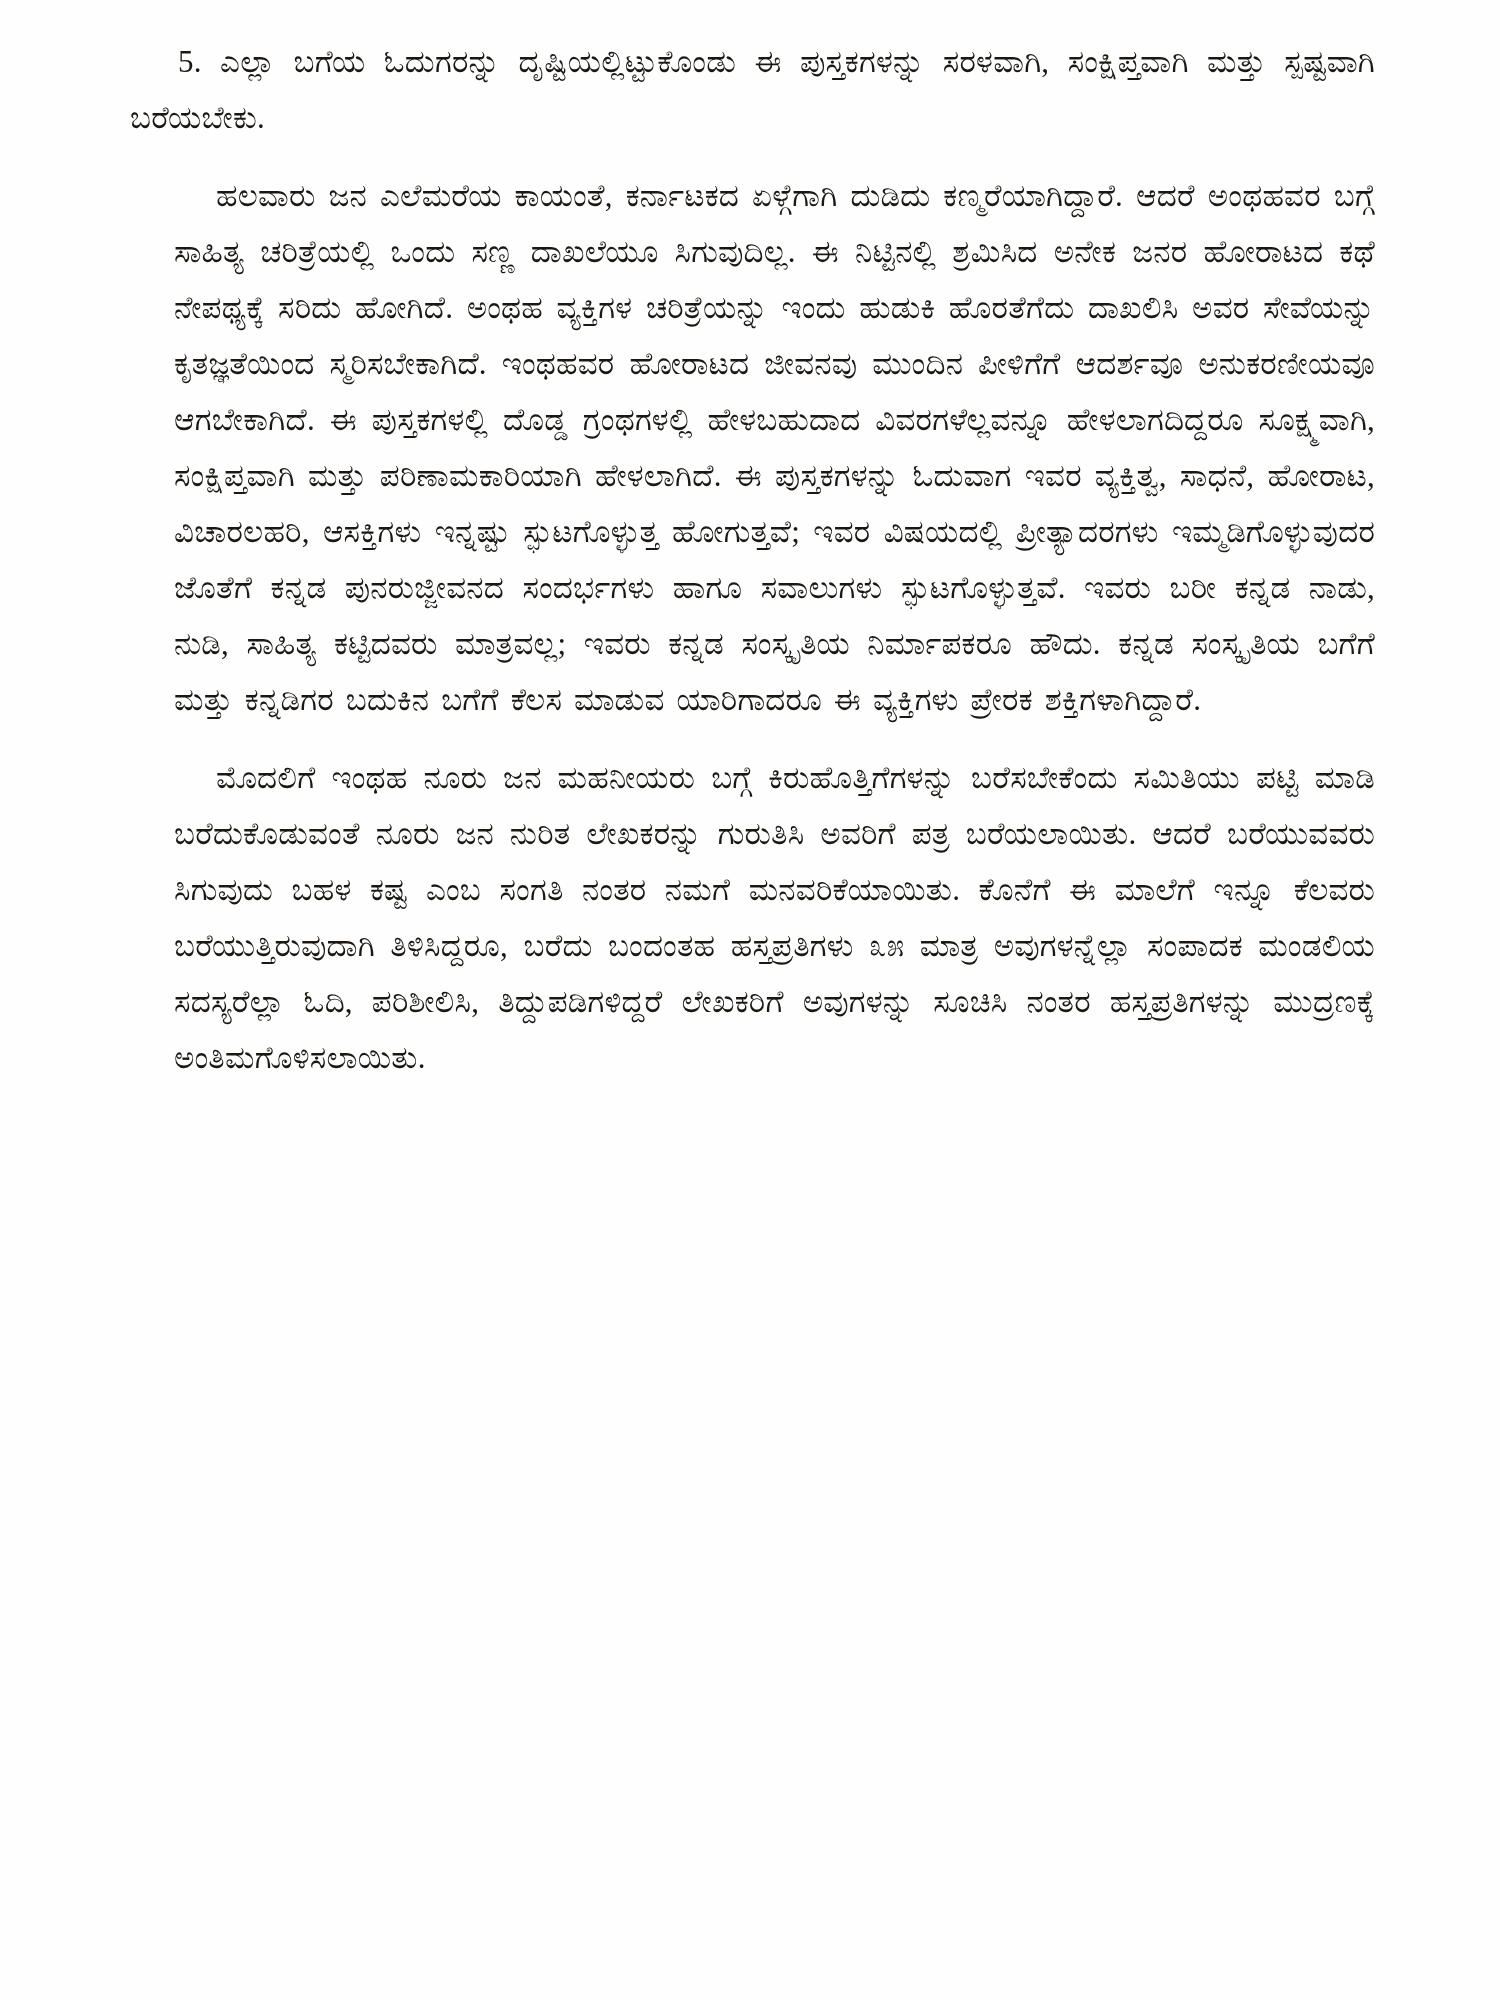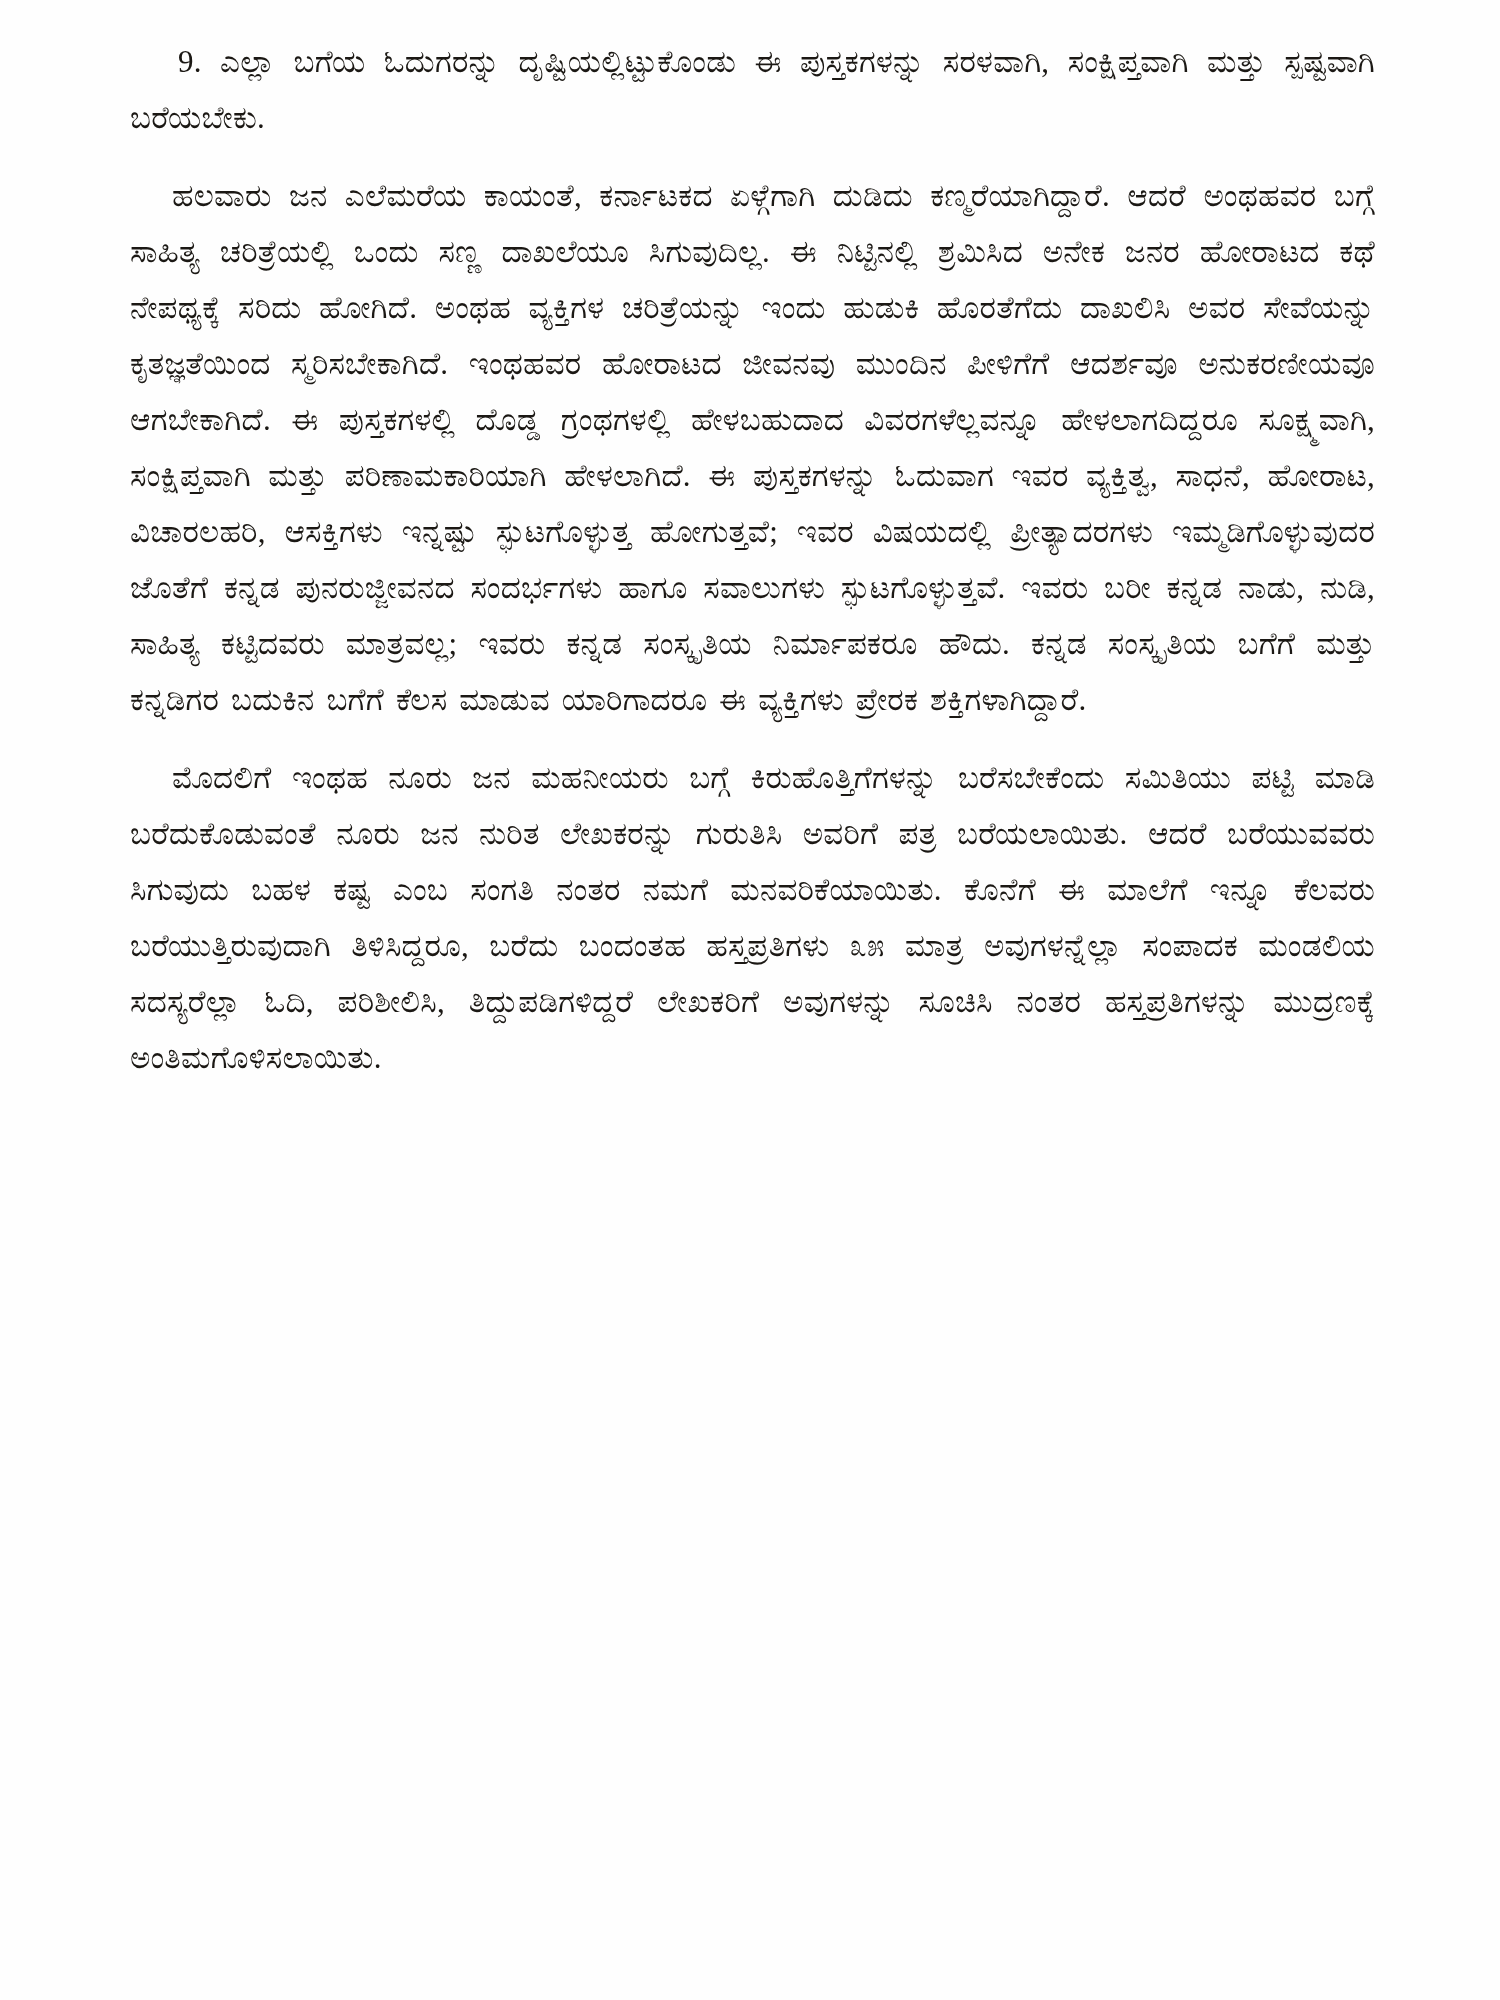--- a/index.html
+++ b/index.html
@@ -32,31 +32,32 @@
     line-height: 56px;
     text-align: justify;
     text-justify: inter-word;
     letter-spacing: 0.2px;
     word-spacing: 4px;
     color: #1b1814;
   }
 
   .para + .para {
     margin-top: 22px;
+    margin-left: 44px;
   }
 
   .para.indent-lg { text-indent: 48px; }
   .para.indent    { text-indent: 42px; }
 </style>
 </head>
 <body>
 
 <div class="page">
   <div class="text-block">
 
-    <p class="para indent-lg">9. ಎಲ್ಲಾ ಬಗೆಯ ಓದುಗರನ್ನು ದೃಷ್ಟಿಯಲ್ಲಿಟ್ಟುಕೊಂಡು ಈ ಪುಸ್ತಕಗಳನ್ನು ಸರಳವಾಗಿ, ಸಂಕ್ಷಿಪ್ತವಾಗಿ ಮತ್ತು ಸ್ಪಷ್ಟವಾಗಿ ಬರೆಯಬೇಕು.</p>
+    <p class="para indent-lg">5. ಎಲ್ಲಾ ಬಗೆಯ ಓದುಗರನ್ನು ದೃಷ್ಟಿಯಲ್ಲಿಟ್ಟುಕೊಂಡು ಈ ಪುಸ್ತಕಗಳನ್ನು ಸರಳವಾಗಿ, ಸಂಕ್ಷಿಪ್ತವಾಗಿ ಮತ್ತು ಸ್ಪಷ್ಟವಾಗಿ ಬರೆಯಬೇಕು.</p>
 
     <p class="para indent">ಹಲವಾರು ಜನ ಎಲೆಮರೆಯ ಕಾಯಂತೆ, ಕರ್ನಾಟಕದ ಏಳ್ಗೆಗಾಗಿ ದುಡಿದು ಕಣ್ಮರೆಯಾಗಿದ್ದಾರೆ. ಆದರೆ ಅಂಥಹವರ ಬಗ್ಗೆ ಸಾಹಿತ್ಯ ಚರಿತ್ರೆಯಲ್ಲಿ ಒಂದು ಸಣ್ಣ ದಾಖಲೆಯೂ ಸಿಗುವುದಿಲ್ಲ. ಈ ನಿಟ್ಟಿನಲ್ಲಿ ಶ್ರಮಿಸಿದ ಅನೇಕ ಜನರ ಹೋರಾಟದ ಕಥೆ ನೇಪಥ್ಯಕ್ಕೆ ಸರಿದು ಹೋಗಿದೆ. ಅಂಥಹ ವ್ಯಕ್ತಿಗಳ ಚರಿತ್ರೆಯನ್ನು ಇಂದು ಹುಡುಕಿ ಹೊರತೆಗೆದು ದಾಖಲಿಸಿ ಅವರ ಸೇವೆಯನ್ನು ಕೃತಜ್ಞತೆಯಿಂದ ಸ್ಮರಿಸಬೇಕಾಗಿದೆ. ಇಂಥಹವರ ಹೋರಾಟದ ಜೀವನವು ಮುಂದಿನ ಪೀಳಿಗೆಗೆ ಆದರ್ಶವೂ ಅನುಕರಣೀಯವೂ ಆಗಬೇಕಾಗಿದೆ. ಈ ಪುಸ್ತಕಗಳಲ್ಲಿ ದೊಡ್ಡ ಗ್ರಂಥಗಳಲ್ಲಿ ಹೇಳಬಹುದಾದ ವಿವರಗಳೆಲ್ಲವನ್ನೂ ಹೇಳಲಾಗದಿದ್ದರೂ ಸೂಕ್ಷ್ಮವಾಗಿ, ಸಂಕ್ಷಿಪ್ತವಾಗಿ ಮತ್ತು ಪರಿಣಾಮಕಾರಿಯಾಗಿ ಹೇಳಲಾಗಿದೆ. ಈ ಪುಸ್ತಕಗಳನ್ನು ಓದುವಾಗ ಇವರ ವ್ಯಕ್ತಿತ್ವ, ಸಾಧನೆ, ಹೋರಾಟ, ವಿಚಾರಲಹರಿ, ಆಸಕ್ತಿಗಳು ಇನ್ನಷ್ಟು ಸ್ಫುಟಗೊಳ್ಳುತ್ತ ಹೋಗುತ್ತವೆ; ಇವರ ವಿಷಯದಲ್ಲಿ ಪ್ರೀತ್ಯಾದರಗಳು ಇಮ್ಮಡಿಗೊಳ್ಳುವುದರ ಜೊತೆಗೆ ಕನ್ನಡ ಪುನರುಜ್ಜೀವನದ ಸಂದರ್ಭಗಳು ಹಾಗೂ ಸವಾಲುಗಳು ಸ್ಫುಟಗೊಳ್ಳುತ್ತವೆ. ಇವರು ಬರೀ ಕನ್ನಡ ನಾಡು, ನುಡಿ, ಸಾಹಿತ್ಯ ಕಟ್ಟಿದವರು ಮಾತ್ರವಲ್ಲ; ಇವರು ಕನ್ನಡ ಸಂಸ್ಕೃತಿಯ ನಿರ್ಮಾಪಕರೂ ಹೌದು. ಕನ್ನಡ ಸಂಸ್ಕೃತಿಯ ಬಗೆಗೆ ಮತ್ತು ಕನ್ನಡಿಗರ ಬದುಕಿನ ಬಗೆಗೆ ಕೆಲಸ ಮಾಡುವ ಯಾರಿಗಾದರೂ ಈ ವ್ಯಕ್ತಿಗಳು ಪ್ರೇರಕ ಶಕ್ತಿಗಳಾಗಿದ್ದಾರೆ.</p>
 
     <p class="para indent">ಮೊದಲಿಗೆ ಇಂಥಹ ನೂರು ಜನ ಮಹನೀಯರು ಬಗ್ಗೆ ಕಿರುಹೊತ್ತಿಗೆಗಳನ್ನು ಬರೆಸಬೇಕೆಂದು ಸಮಿತಿಯು ಪಟ್ಟಿ ಮಾಡಿ ಬರೆದುಕೊಡುವಂತೆ ನೂರು ಜನ ನುರಿತ ಲೇಖಕರನ್ನು ಗುರುತಿಸಿ ಅವರಿಗೆ ಪತ್ರ ಬರೆಯಲಾಯಿತು. ಆದರೆ ಬರೆಯುವವರು ಸಿಗುವುದು ಬಹಳ ಕಷ್ಟ ಎಂಬ ಸಂಗತಿ ನಂತರ ನಮಗೆ ಮನವರಿಕೆಯಾಯಿತು. ಕೊನೆಗೆ ಈ ಮಾಲೆಗೆ ಇನ್ನೂ ಕೆಲವರು ಬರೆಯುತ್ತಿರುವುದಾಗಿ ತಿಳಿಸಿದ್ದರೂ, ಬರೆದು ಬಂದಂತಹ ಹಸ್ತಪ್ರತಿಗಳು ೩೫ ಮಾತ್ರ ಅವುಗಳನ್ನೆಲ್ಲಾ ಸಂಪಾದಕ ಮಂಡಲಿಯ ಸದಸ್ಯರೆಲ್ಲಾ ಓದಿ, ಪರಿಶೀಲಿಸಿ, ತಿದ್ದುಪಡಿಗಳಿದ್ದರೆ ಲೇಖಕರಿಗೆ ಅವುಗಳನ್ನು ಸೂಚಿಸಿ ನಂತರ ಹಸ್ತಪ್ರತಿಗಳನ್ನು ಮುದ್ರಣಕ್ಕೆ ಅಂತಿಮಗೊಳಿಸಲಾಯಿತು.</p>
 
   </div>
 </div>
 
 </body></html>

